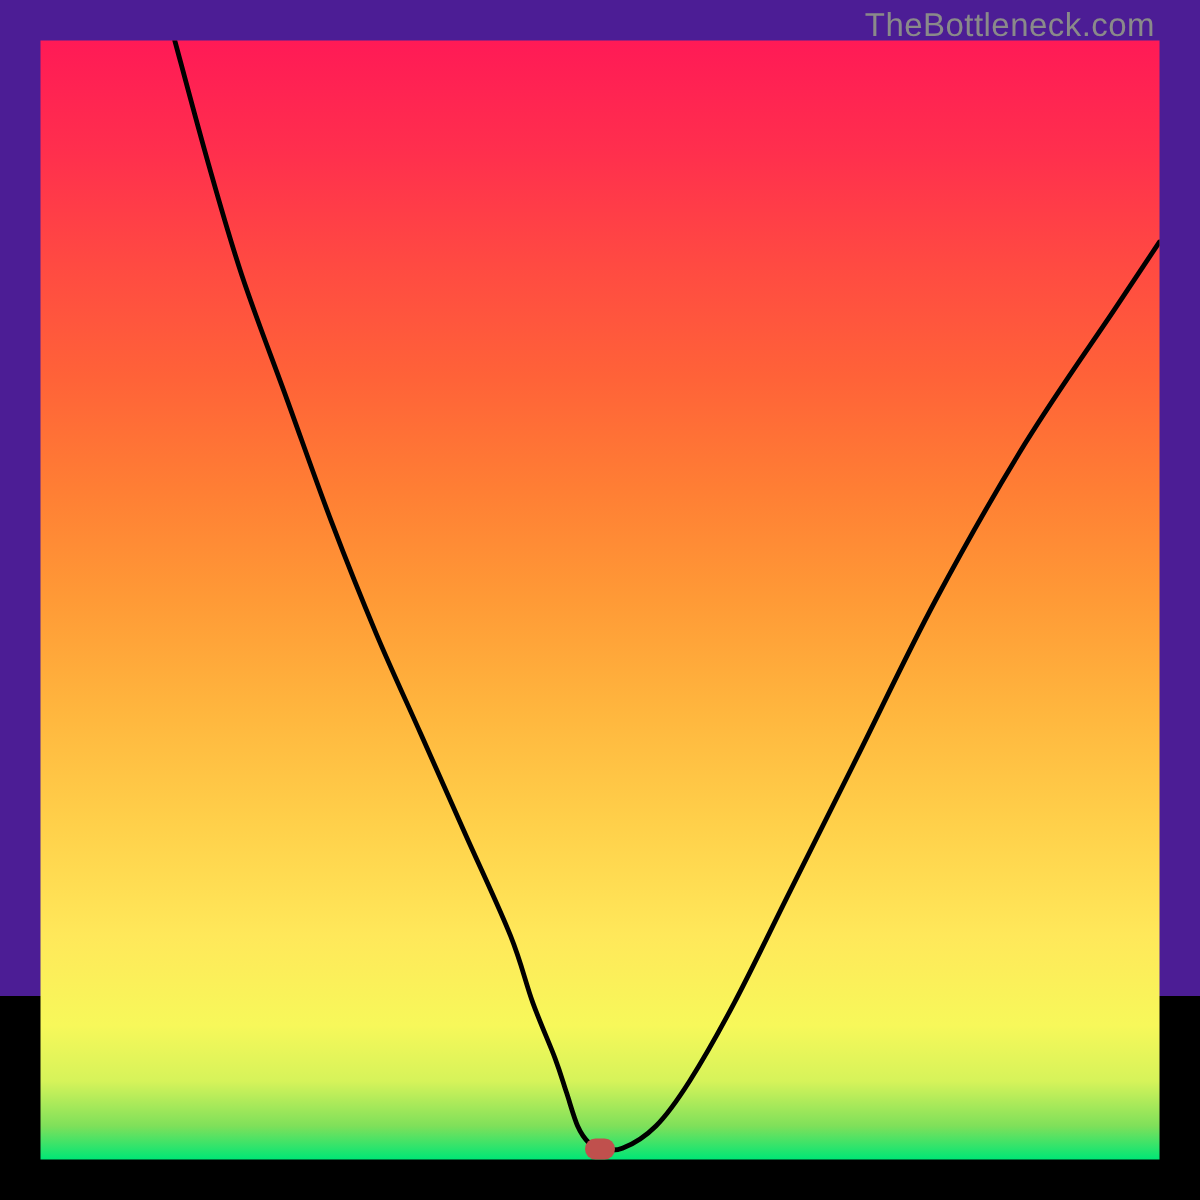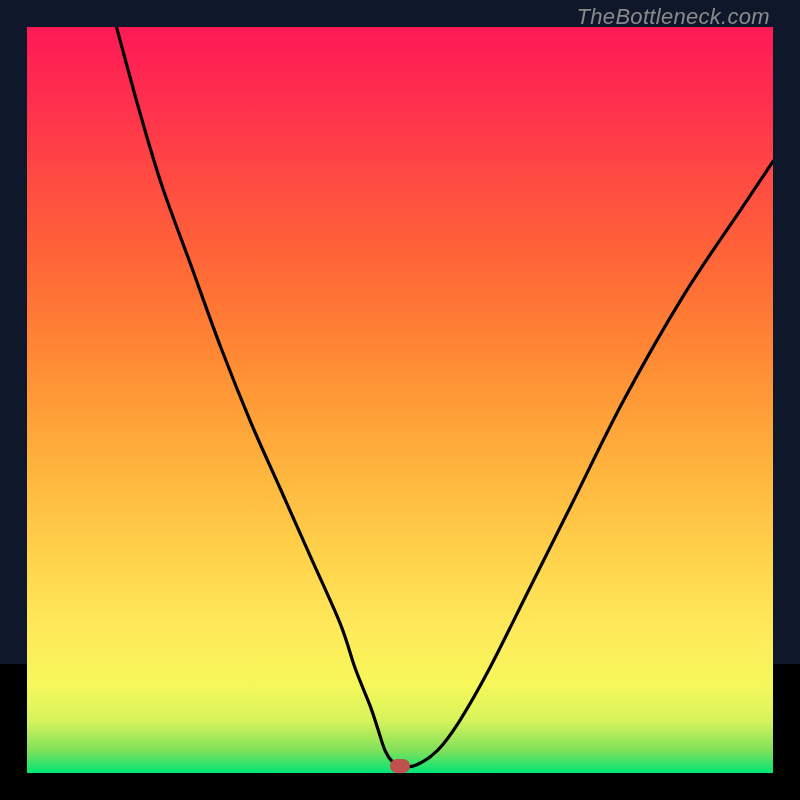--- a/index.html
+++ b/index.html
@@ -8,22 +8,21 @@
     width: 800px;
     height: 800px;
     overflow: hidden;
     background: #000;
     font-family: Arial, Helvetica, sans-serif;
   }
   .frame {
     position: relative;
     width: 800px;
     height: 664px;
-    background: #0f172a;
-    font-style: italic;
+    background: #4c1d95;
   }
   .plot-area {
     position: absolute;
     left: 27px;
     top: 27px;
     width: 746px;
     height: 746px;
     
     background: linear-gradient(to top,
       #00e676 0%,

